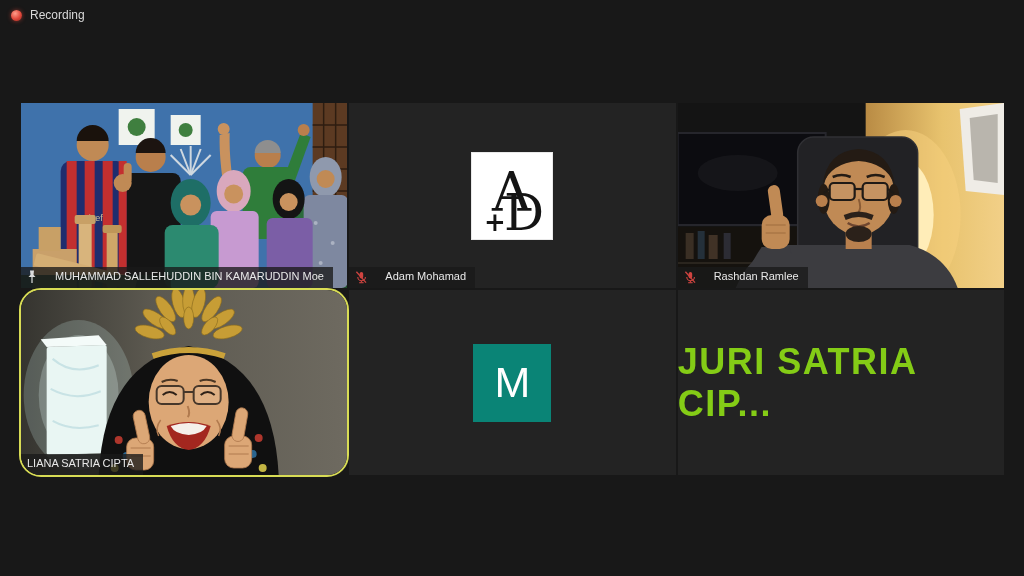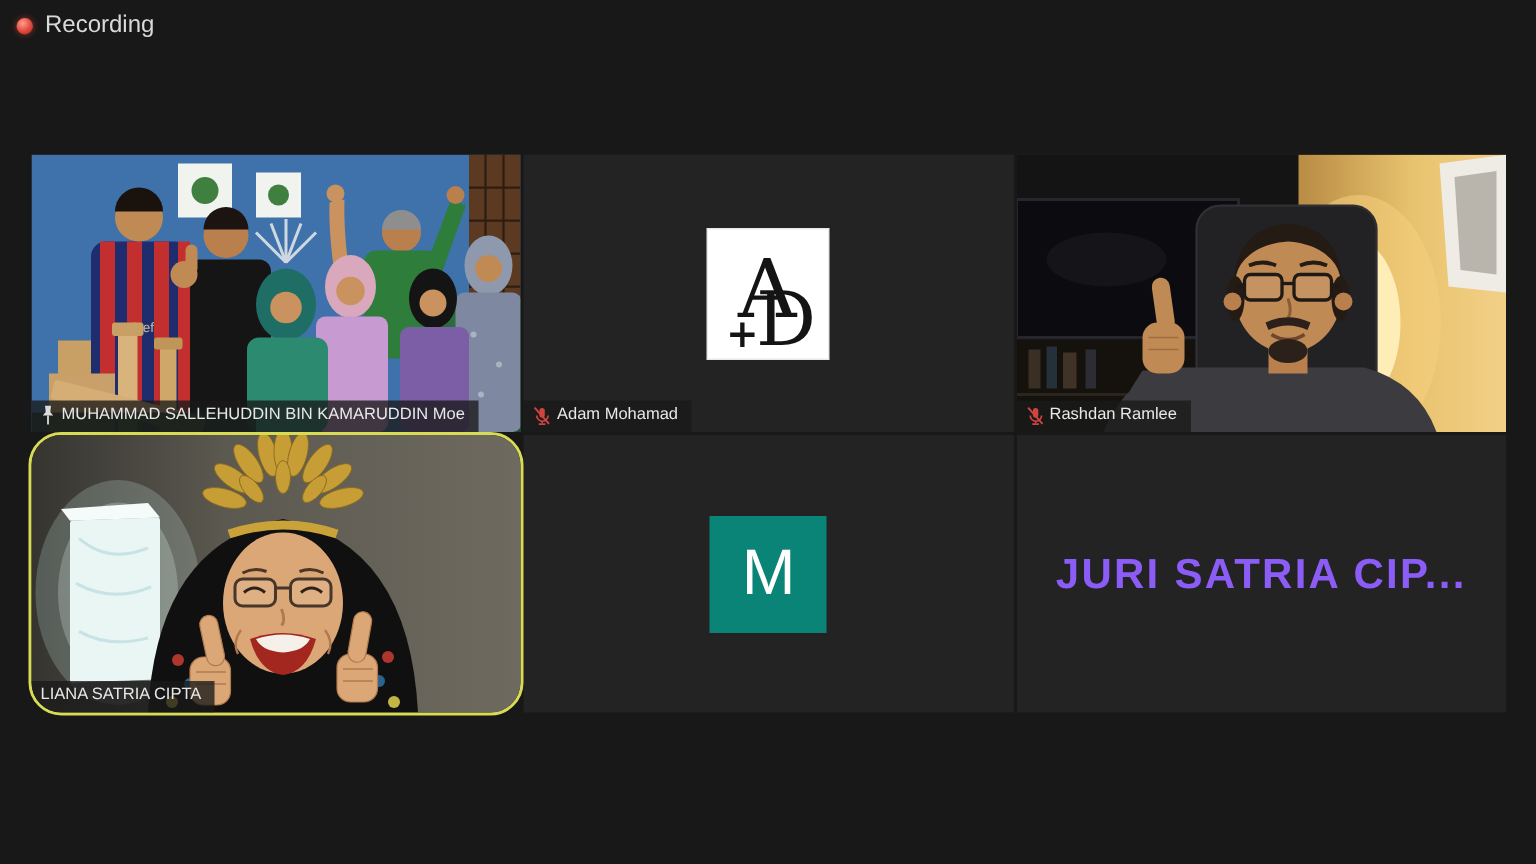--- a/index.html
+++ b/index.html
@@ -15,21 +15,21 @@
   .recording {
     position:absolute; top:8px; left:11px;
     display:flex; align-items:center; gap:8px;
     z-index:5;
   }
   .rec-dot {
     width:11px; height:11px; border-radius:50%;
     background:radial-gradient(circle at 38% 32%, #ff9d8a, #e0473a 55%, #8e2a22 100%);
     box-shadow:0 0 4px rgba(224,71,58,.6);
   }
-  .rec-text { color:#d9d9d9; font-size:16px; }
+  .rec-text { color:#d9d9d9; font-size:12px; }
 
   
   .grid {
     position:absolute; left:21px; top:103px;
     width:983px; height:372px;
     display:grid;
     grid-template-columns:repeat(3,1fr);
     grid-template-rows:1fr 1fr;
     gap:2px;
   }
@@ -43,40 +43,40 @@
     outline-offset:0px;
     z-index:2;
     border-radius:20px;
   }
 
   svg.feed { position:absolute; inset:0; width:100%; height:100%; display:block; }
 
   
   .name-label {
     position:absolute; left:0; bottom:0;
-    display:flex; align-items:center; gap:4px;
+    display:flex; align-items:center; gap:18px;
     background:rgba(26,26,26,.78);
     padding:3px 9px 4px 6px;
     color:#e8e8e8; font-size:11px; line-height:1.25;
     white-space:nowrap; z-index:3;
   }
   .name-label .lbl-icon { flex:0 0 auto; display:block; }
 
   
   .avatar-center { position:absolute; inset:0; display:flex; align-items:center; justify-content:center; }
   .ad-logo { width:80px; height:86px; background:#ffffff; box-shadow:0 0 0 1px #e9e9e9; }
   .m-avatar {
     width:78px; height:78px; background:#0a8476;
     color:#ffffff; display:flex; align-items:center; justify-content:center;
     font-size:43px; font-weight:400;
   }
   .big-name {
     position:absolute; inset:0;
     display:flex; align-items:center; justify-content:center;
-    color:#8b5cf6; font-size:28px; font-weight:bold; letter-spacing:1.5px;
+    color:#84cc16; font-size:36px; font-weight:bold; letter-spacing:1.5px;
   }
 </style>
 </head>
 <body>
 
 <div class="recording">
   <span class="rec-dot"></span>
   <span class="rec-text">Recording</span>
 </div>
 

